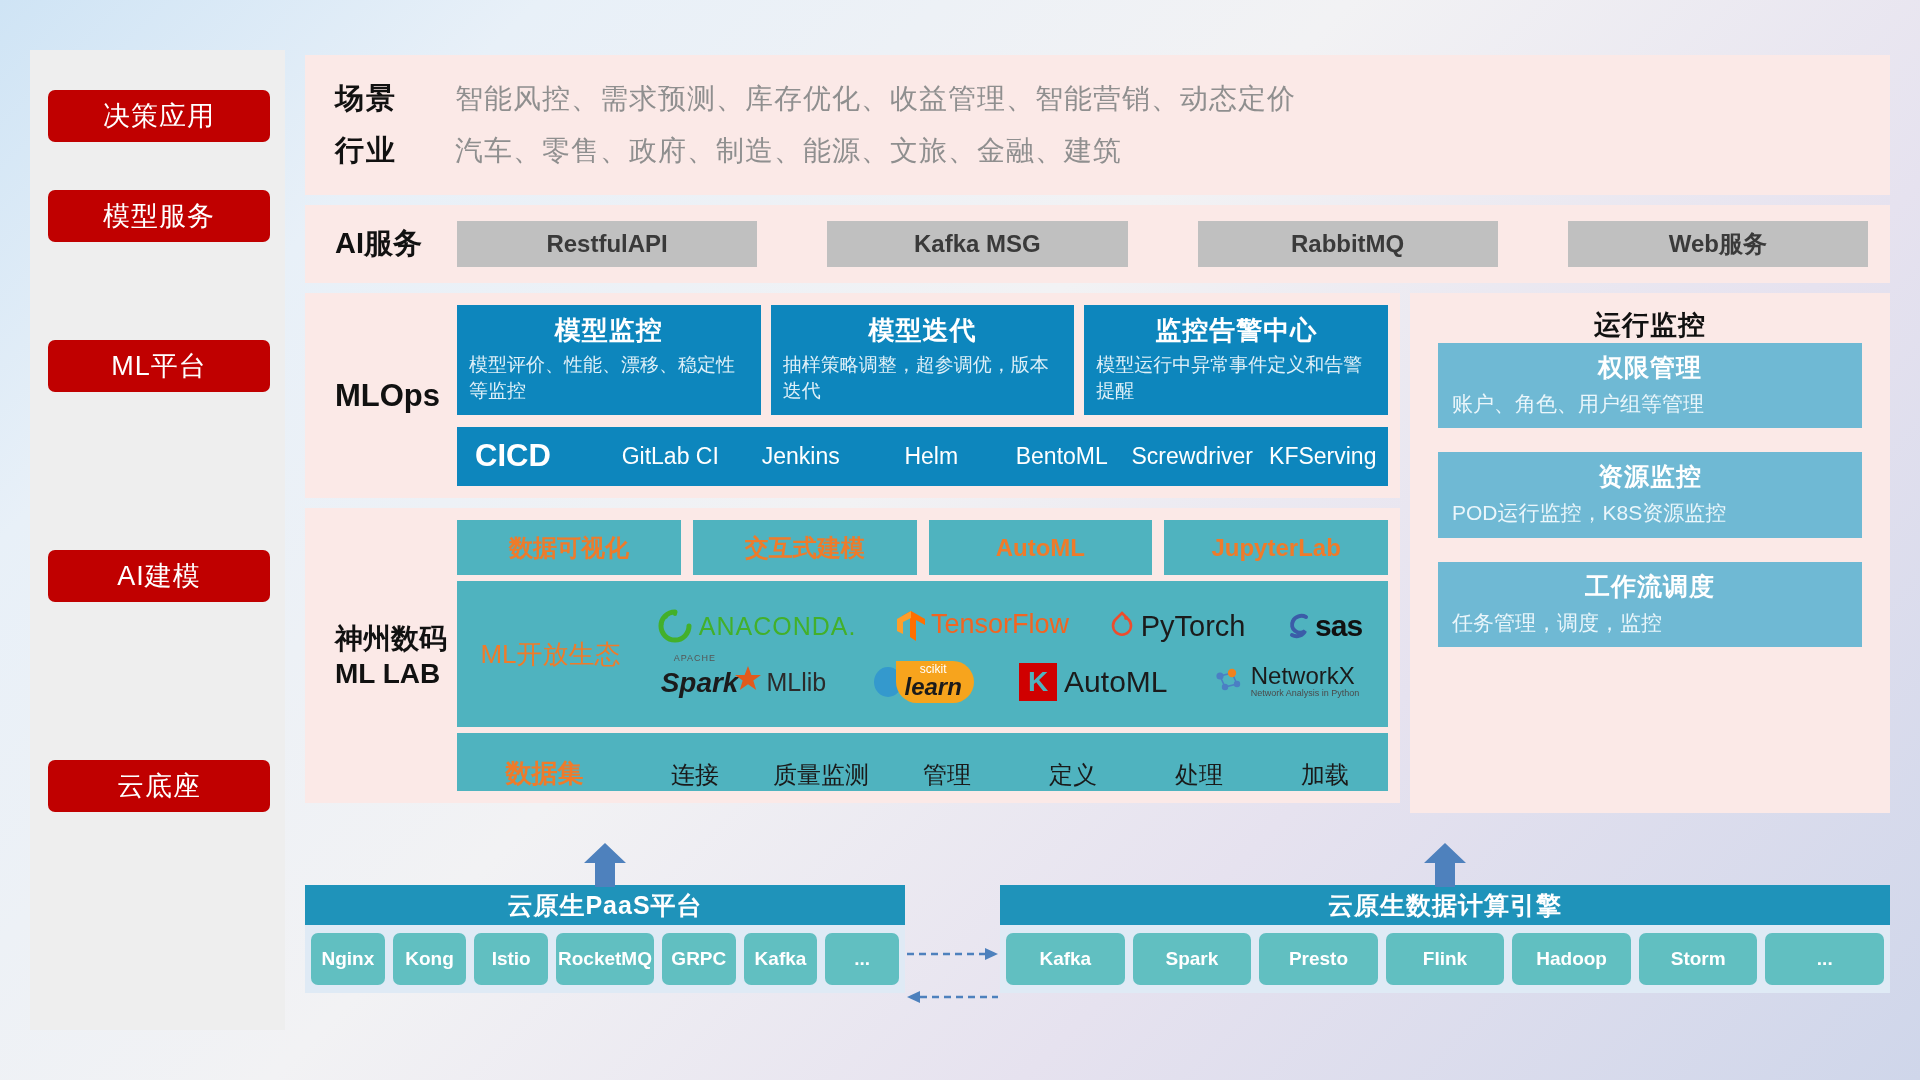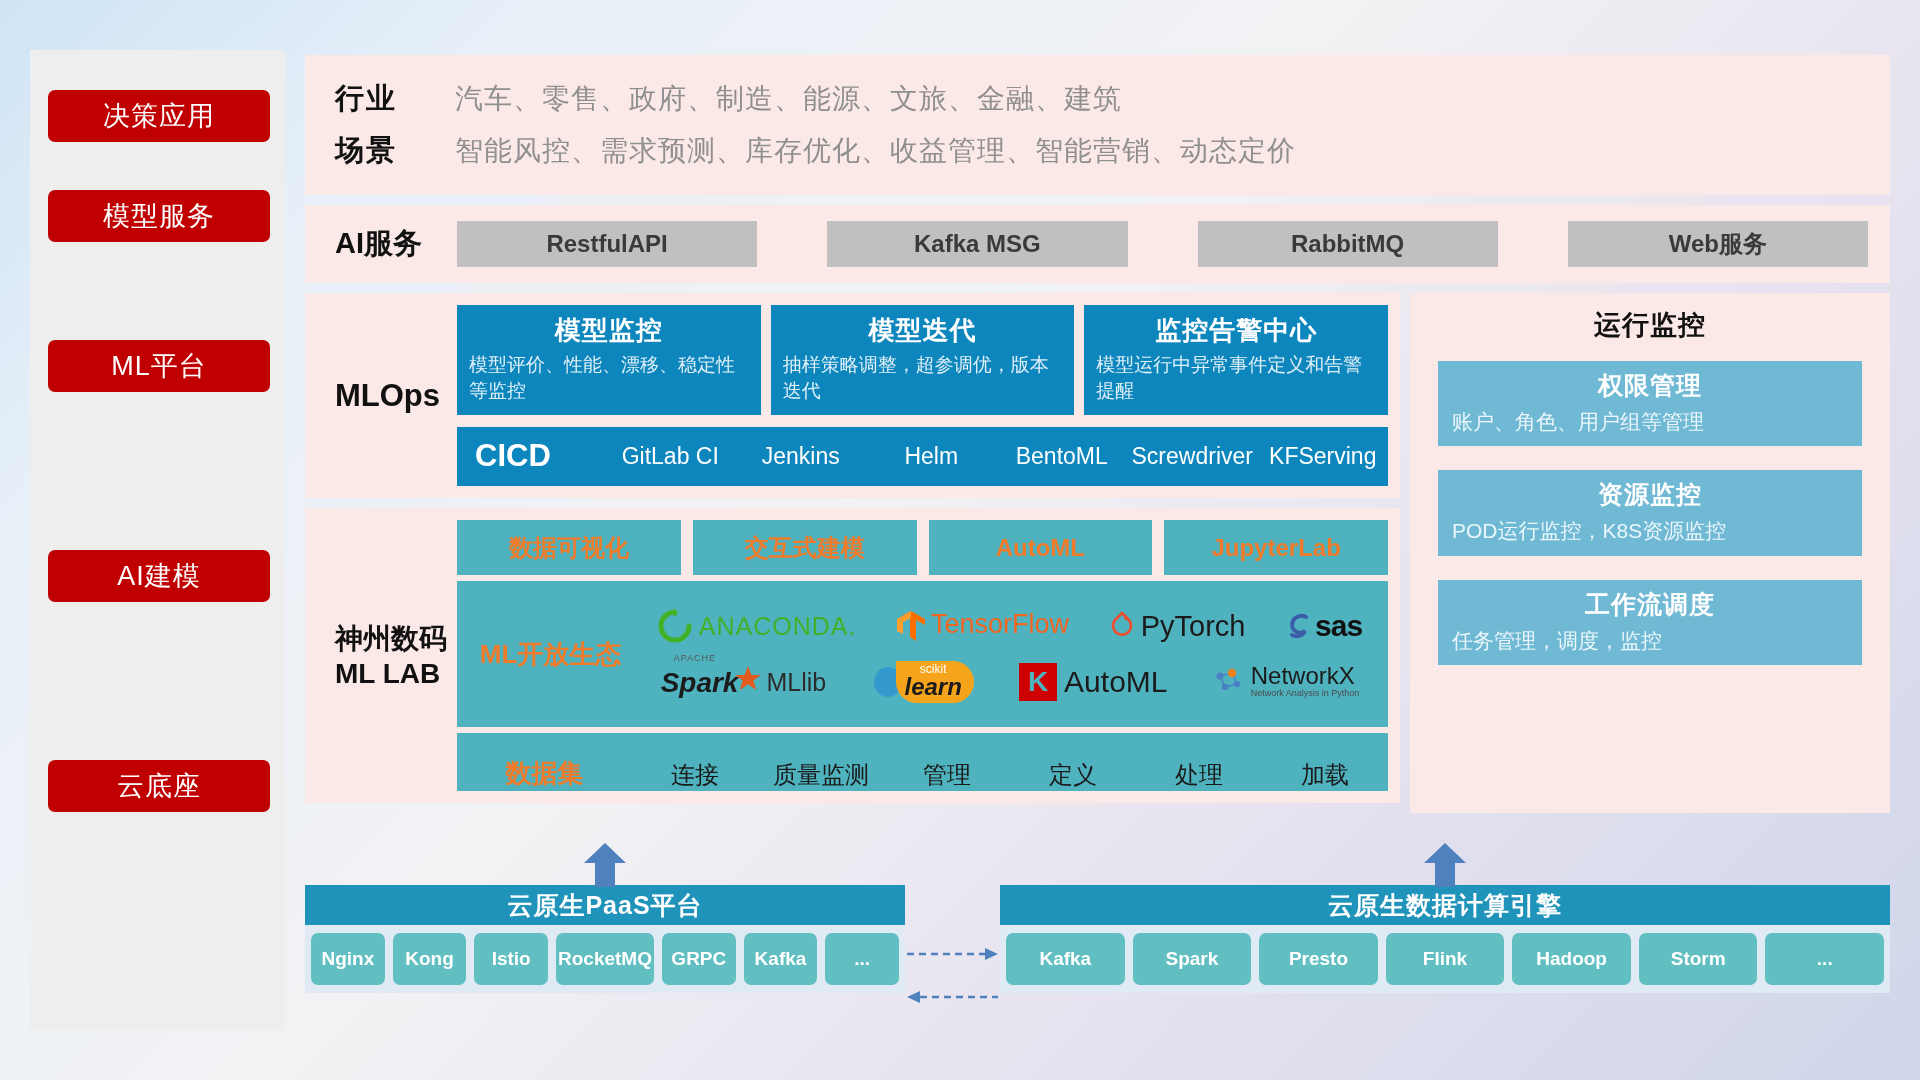--- a/index.html
+++ b/index.html
@@ -63,36 +63,36 @@
   #cicd-items { flex: 1; display: flex; }
   .cicd-item {
     flex: 1; color: #fff; font-size: 23px; text-align: center;
     line-height: 1.0; word-break: break-all; padding: 0 4px;
   }
 
   
   #band-monitor {
     width: 480px; background: #fbe9e7; padding: 14px 28px 14px 28px;
   }
-  #monitor-title { text-align: center; font-size: 27px; font-weight: bold; color: #111; margin-bottom: 18px; letter-spacing: 1px; }
+  #monitor-title { text-align: center; font-size: 27px; font-weight: bold; color: #111; letter-spacing: 1px; }
   .mon-card { background: #6fb9d4; padding: 8px 14px 10px 14px; margin-bottom: 24px; }
   .mon-card .t { color: #fff; font-size: 25px; font-weight: bold; text-align: center; letter-spacing: 1px; }
   .mon-card .d { color: #eaf6fb; font-size: 21px; line-height: 1.35; margin-top: 6px; }
 
   
   #band-lab { width: 1095px; height: 295px; display: flex; padding: 12px 12px 12px 30px; margin-top: 10px; }
   #lab-label { width: 122px; display: flex; flex-direction: column; justify-content: center; font-size: 28px; font-weight: bold; color: #111; line-height: 1.25; }
   #lab-right { flex: 1; display: flex; flex-direction: column; gap: 6px; }
   #lab-tools { display: flex; gap: 12px; height: 55px; }
   .lab-tool {
     flex: 1; background: #4fb3bf; display: flex; align-items: center; justify-content: center;
     color: #ef7b2a; font-size: 24px; font-weight: bold;
   }
   #lab-eco { background: #4fb3bf; flex: 1; display: flex; align-items: center; padding: 0 6px; }
-  #eco-label { width: 175px; color: #ef7b2a; font-size: 26px; font-weight: bold; text-align: center; flex: none; }
+  #eco-label { width: 175px; color: #ef7b2a; font-size: 26px; font-weight: normal; text-align: center; flex: none; }
   #eco-logos { flex: 1; display: flex; flex-direction: column; justify-content: center; gap: 4px; }
   .logo-row { display: flex; align-items: center; justify-content: space-around; height: 52px; }
   #lab-ds { background: #4fb3bf; height: 58px; display: flex; align-items: flex-end; }
   #ds-label { width: 175px; color: #ef7b2a; font-size: 26px; font-weight: bold; text-align: center; flex: none; }
   #ds-items { flex: 1; display: flex; }
   .ds-item { flex: 1; text-align: center; color: #1a1a1a; font-size: 24px; }
 
   
   #band-cloud { position: absolute; left: 305px; top: 885px; width: 1585px; height: 145px; display: flex; }
   .cloud-col { position: relative; }
@@ -133,26 +133,26 @@
     </div>
   <div class="layer-chip" style="top:710px">
       <span>云底座</span>
     </div>
 </div>
 
 <div id="main">
 
   <div class="band" id="band-apps">
     <div class="kv-row">
+      <div class="kv-key">场景</div>
+      <div class="kv-val">智能风控、需求预测、库存优化、收益管理、智能营销、动态定价</div>
+    </div>
+    <div class="kv-row">
       <div class="kv-key">行业</div>
       <div class="kv-val">汽车、零售、政府、制造、能源、文旅、金融、建筑</div>
-    </div>
-    <div class="kv-row">
-      <div class="kv-key">场景</div>
-      <div class="kv-val">智能风控、需求预测、库存优化、收益管理、智能营销、动态定价</div>
     </div>
   </div>
 
   <div class="band" id="band-svc">
     <div id="svc-label">AI服务</div>
     <div id="svc-list">
       <div class="svc-chip">RestfulAPI</div>
       <div class="svc-chip">Kafka MSG</div>
       <div class="svc-chip">RabbitMQ</div>
       <div class="svc-chip">Web服务</div>

